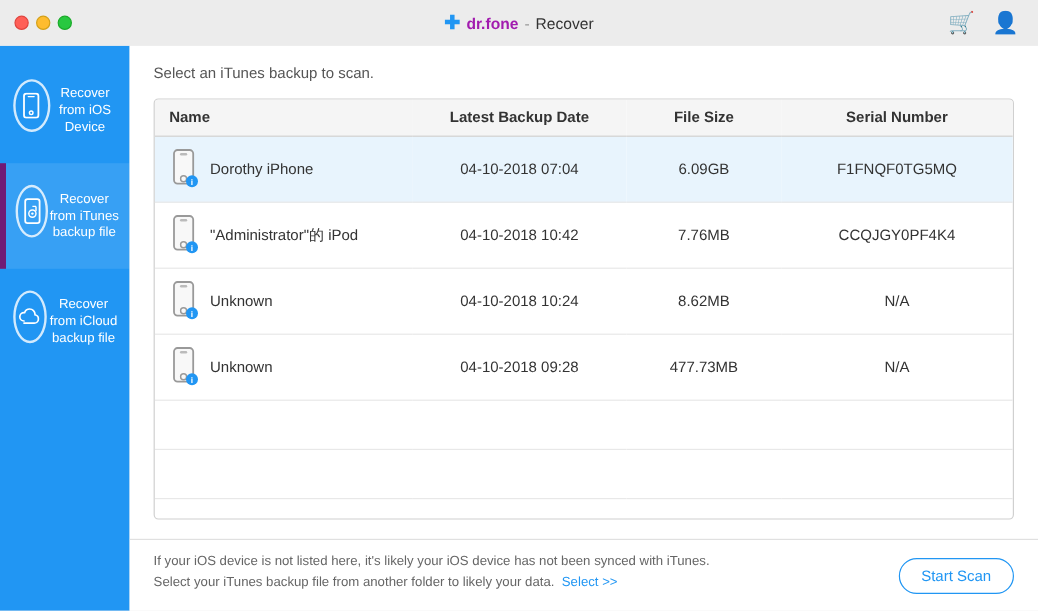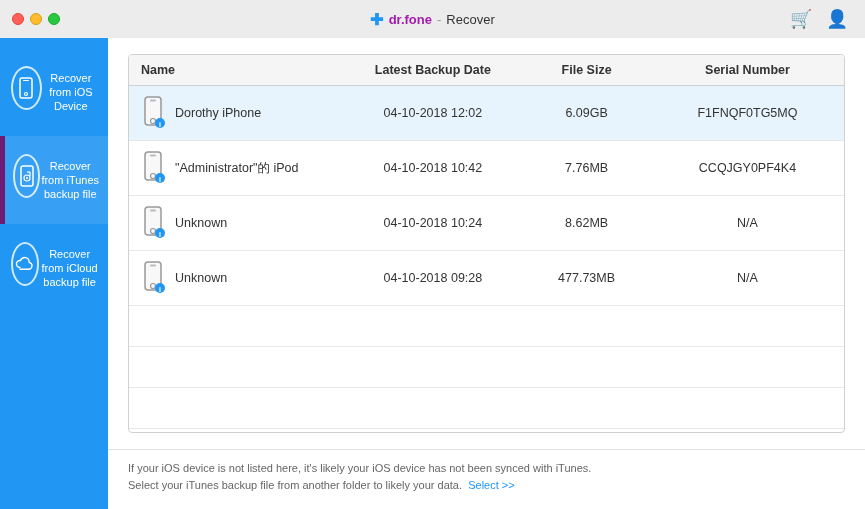--- a/index.html
+++ b/index.html
@@ -273,20 +273,21 @@
         <svg width="22" height="22" viewBox="0 0 22 22" fill="none">
           <path d="M6 14.5C4.067 14.5 2.5 12.933 2.5 11C2.5 9.067 4.067 7.5 6 7.5C6.17 7.5 6.34 7.51 6.506 7.53C7.1 5.78 8.75 4.5 10.7 4.5C13.184 4.5 15.2 6.516 15.2 9C15.2 9.11 15.196 9.22 15.188 9.33C16.774 9.676 18 11.08 18 12.75C18 14.683 16.433 16.25 14.5 16.25H6" stroke="white" stroke-width="1.4" fill="none" stroke-linecap="round"></path>
         </svg>
       </div>
       <div class="label">Recover from iCloud<br>backup file</div>
     </div>
   </div>
 
   <div class="content">
     <div class="content-inner">
+      <div class="instruction">Select an iTunes backup to scan.</div>
 
       <div class="table-container">
         <table>
           <thead>
             <tr>
               <th style="width:30%">Name</th>
               <th style="width:25%">Latest Backup Date</th>
               <th style="width:18%">File Size</th>
               <th style="width:27%">Serial Number</th>
             </tr>
@@ -298,21 +299,21 @@
     <svg width="24" height="34" viewBox="0 0 24 34" fill="none">
       <rect x="4" y="1" width="16" height="28" rx="3" stroke="#999" stroke-width="1.5" fill="#f8f8f8"></rect>
       <rect x="9" y="3.5" width="6" height="2" rx="1" fill="#bbb"></rect>
       <circle cx="12" cy="25" r="2.5" stroke="#999" stroke-width="1.2" fill="none"></circle>
       <circle cx="19" cy="27" r="5" fill="#2196f3"></circle>
       <text x="19" y="30.5" text-anchor="middle" font-size="7" fill="white" font-weight="bold">i</text>
     </svg>
   </div>
                   <span>Dorothy iPhone</span>
                 </td>
-                <td>04-10-2018 12:02</td>
+                <td>04-10-2018 07:04</td>
                 <td>6.09GB</td>
                 <td>F1FNQF0TG5MQ</td>
               </tr>
               <tr>
                 <td style="display: flex; align-items: center; gap: 10px;">
                   <div style="position: relative; width: 24px; height: 34px; flex-shrink: 0;">
     <svg width="24" height="34" viewBox="0 0 24 34" fill="none">
       <rect x="4" y="1" width="16" height="28" rx="3" stroke="#999" stroke-width="1.5" fill="#f8f8f8"></rect>
       <rect x="9" y="3.5" width="6" height="2" rx="1" fill="#bbb"></rect>
       <circle cx="12" cy="25" r="2.5" stroke="#999" stroke-width="1.2" fill="none"></circle>
@@ -382,15 +383,16 @@
         </table>
       </div>
     </div>
 
     <div class="footer">
       <div class="footer-text">
         <div>If your iOS device is not listed here, it's likely your iOS device has not been synced with iTunes.</div>
         <span>Select your iTunes backup file from another folder to likely your data.</span>
         &nbsp;<span class="select-link">Select &gt;&gt;</span>
       </div>
+      <button class="start-scan-btn">Start Scan</button>
     </div>
   </div>
 </div>
 
 </body></html>

